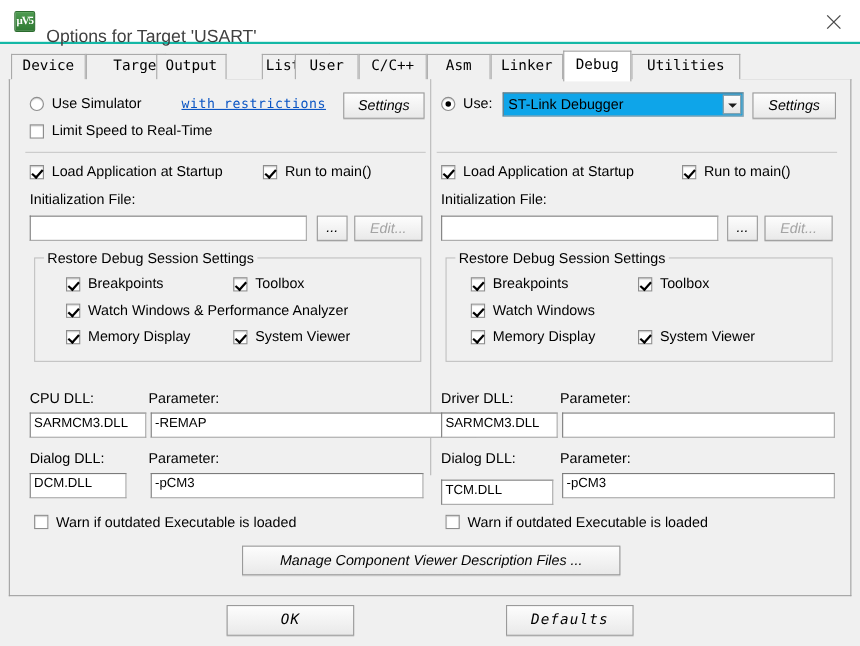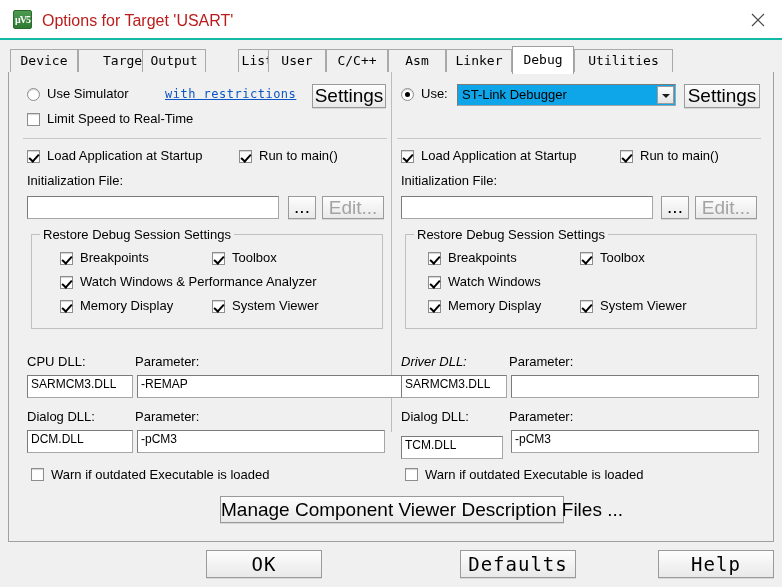--- a/index.html
+++ b/index.html
@@ -30,23 +30,23 @@
     background: linear-gradient(#4d9b50, #2f7a33);
     border: 1px solid #2a6b2d;
     border-radius: 2px;
     color: #fff;
     font-family: "Liberation Serif", serif;
     font-size: 10px; font-weight: bold;
     line-height: 17px; text-align: center;
     letter-spacing: -1px;
   }
   .title-text {
-    position: absolute; left: 42px; top: 12px;
+    position: absolute; left: 42px; top: 25px;
     font-size: 16px;
-    color: #b91c1c;
+    color: #404040;
     font-family: "Liberation Sans", sans-serif;
     white-space: nowrap;
   }
   .close-btn {
     position: absolute; right: 0; top: 0; width: 48px; height: 39px;
     cursor: default;
   }
   .close-btn svg { position: absolute; left: 17px; top: 13px; }
 
   
@@ -135,26 +135,27 @@
     width: 4px; height: 8px;
     border: solid #000;
     border-width: 0 2px 2px 0;
     transform: rotate(42deg);
   }
 
   .btn {
     position: absolute;
     background: linear-gradient(#fdfdfd, #e9e9e9);
     border: 1px solid #9a9a9a;
-    font-size: 19px;
+    font-size: 13px;
     text-align: center;
     color: #000;
     white-space: nowrap;
     cursor: default;
     box-shadow: 0 1px 0 rgba(0,0,0,.10);
+    font-style: italic;
   }
   .btn.disabled { color: #a3a3a3; }
   .btn.mono {
     font-family: "DejaVu Sans Mono", "Liberation Mono", monospace;
     letter-spacing: 1px;
   }
 
   .field {
     position: absolute;
     background: #fff;
@@ -305,21 +306,21 @@
       <div class="lbl" style="left:200px; top:63px;">System Viewer</div>
     </div>
 
     <div class="lbl" style="left:18px; top:282px;">CPU DLL:</div>
     <div class="lbl" style="left:126px; top:282px;">Parameter:</div>
     <div class="field" style="left:18px; top:303px; width:106px; height:23px;">SARMCM3.DLL</div>
     <div class="field" style="left:128px; top:303px; width:296px; height:23px;">-REMAP</div>
 
     <div class="lbl" style="left:18px; top:337px;">Dialog DLL:</div>
     <div class="lbl" style="left:126px; top:337px;">Parameter:</div>
-    <div class="field" style="left:18px; top:358px; width:106px; height:23px;">DCM.DLL</div>
+    <div class="field" style="left:18px; top:358px; width:88px; height:23px;">DCM.DLL</div>
     <div class="field" style="left:128px; top:358px; width:248px; height:23px;">-pCM3</div>
 
     <div class="chk" style="left:22px; top:396px;"></div>
     <div class="lbl" style="left:42px; top:395px;">Warn if outdated Executable is loaded</div>
 
     <div class="radio on" style="left:392px; top:16px;"></div>
     <div class="lbl" style="left:412px; top:14px;">Use:</div>
     <div class="combo" style="left:448px; top:12px; width:219px; height:22px;">
       <span class="cval">ST-Link Debugger</span>
       <span class="carrow"></span>
@@ -348,35 +349,34 @@
 
       <div class="chk on" style="left:22px; top:41px;"></div>
       <div class="lbl" style="left:42px; top:39px;">Watch Windows</div>
 
       <div class="chk on" style="left:22px; top:65px;"></div>
       <div class="lbl" style="left:42px; top:63px;">Memory Display</div>
       <div class="chk on" style="left:174px; top:65px;"></div>
       <div class="lbl" style="left:194px; top:63px;">System Viewer</div>
     </div>
 
-    <div class="lbl" style="left:392px; top:282px;font-style:italic;">Driver DLL:</div>
+    <div class="lbl" style="left:392px; top:282px;">Driver DLL:</div>
     <div class="lbl" style="left:500px; top:282px;">Parameter:</div>
     <div class="field" style="left:392px; top:303px; width:106px; height:23px;">SARMCM3.DLL</div>
     <div class="field" style="left:502px; top:303px; width:248px; height:23px;"></div>
 
     <div class="lbl" style="left:392px; top:337px;">Dialog DLL:</div>
     <div class="lbl" style="left:500px; top:337px;">Parameter:</div>
     <div class="field" style="left:392px; top:364px; width:102px; height:23px;">TCM.DLL</div>
     <div class="field" style="left:502px; top:358px; width:248px; height:23px;">-pCM3</div>
 
     <div class="chk" style="left:396px; top:396px;"></div>
     <div class="lbl" style="left:416px; top:395px;">Warn if outdated Executable is loaded</div>
 
     <div class="btn" style="left:211px; top:424px; width:344px; height:27px; line-height:25px;">Manage Component Viewer Description Files ...</div>
   </div>
 
   <div class="btnbar">
     <div class="btn mono" style="left:206px; top:7px; width:116px; height:28px; line-height:26px;">OK</div>
     <div class="btn mono" style="left:460px; top:7px; width:116px; height:28px; line-height:26px;">Defaults</div>
-    <div class="btn mono" style="left:658px; top:7px; width:116px; height:28px; line-height:26px;">Help</div>
   </div>
 
 </div>
 
 </body></html>

